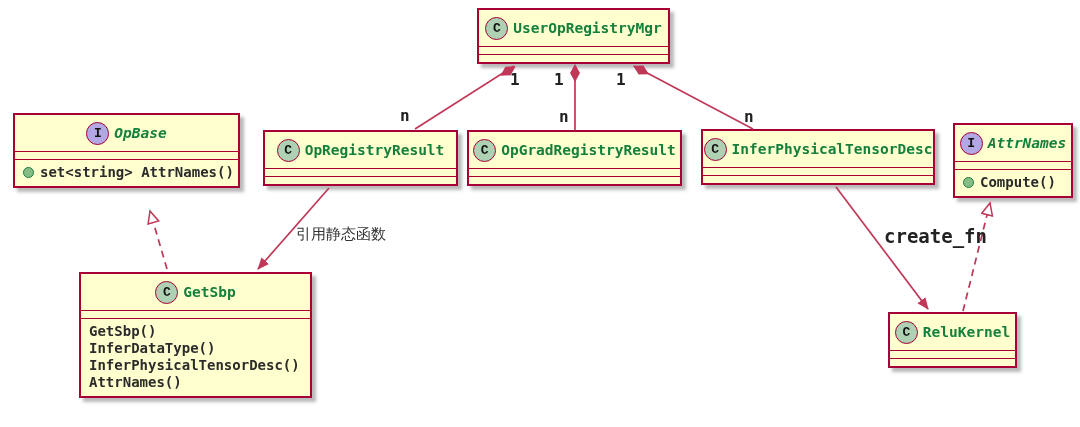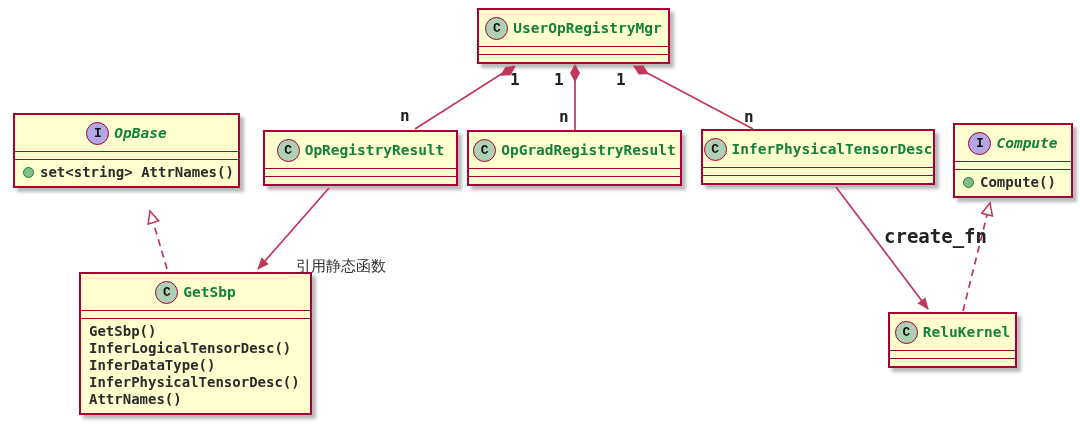--- a/index.html
+++ b/index.html
@@ -22,21 +22,21 @@
   .compartment.empty{height:7px;}
   .methods{padding:4px 8px 5px;}
   .mrow{display:flex;align-items:center;gap:6px;line-height:17px;white-space:nowrap;
         font-size:14px;font-weight:bold;color:#2B2B2B;}
   .dot{display:inline-block;flex:0 0 auto;width:9px;height:9px;border-radius:50%;
        background:#84BE84;border:1.2px solid #1E7A46;}
 
   
   .lbl{position:absolute;z-index:3;white-space:nowrap;}
   .mult{font-family:"DejaVu Sans Mono", monospace;font-weight:bold;font-size:16px;color:#222;}
-  .cn{font-family:"Liberation Sans", sans-serif;font-size:15px;color:#333;margin-top:32px;}
+  .cn{font-family:"Liberation Sans", sans-serif;font-size:15px;color:#333;}
   .mono{font-family:"DejaVu Sans Mono", monospace;font-weight:bold;font-size:19px;color:#222;}
 
   svg.edges{position:absolute;left:0;top:0;z-index:2;pointer-events:none;}
 </style>
 </head>
 <body>
 
 <div id="canvas">
 
   <div class="uml-class" style="left:477px;top:8px;width:193px;">
@@ -85,43 +85,40 @@
       <span class="icon circle-class">C</span>
       <span class="cname">InferPhysicalTensorDesc</span>
     </div>
     <div class="compartment empty"></div>
     <div class="compartment empty"></div>
   </div>
 
   <div class="uml-class" style="left:953px;top:123px;width:120px;">
     <div class="title">
       <span class="icon circle-iface">I</span>
-      <span class="cname italic">Compute</span>
+      <span class="cname italic">AttrNames</span>
     </div>
     <div class="compartment empty"></div>
     <div class="compartment methods">
       <div class="mrow">
         <span class="dot"></span>
         <span>Compute()</span>
       </div>
     </div>
   </div>
 
   <div class="uml-class" style="left:79px;top:272px;width:233px;">
     <div class="title">
       <span class="icon circle-class">C</span>
       <span class="cname">GetSbp</span>
     </div>
     <div class="compartment empty"></div>
     <div class="compartment methods">
       <div class="mrow">
           <span>GetSbp()</span>
-        </div>
-      <div class="mrow">
-          <span>InferLogicalTensorDesc()</span>
         </div>
       <div class="mrow">
           <span>InferDataType()</span>
         </div>
       <div class="mrow">
           <span>InferPhysicalTensorDesc()</span>
         </div>
       <div class="mrow">
           <span>AttrNames()</span>
         </div>

